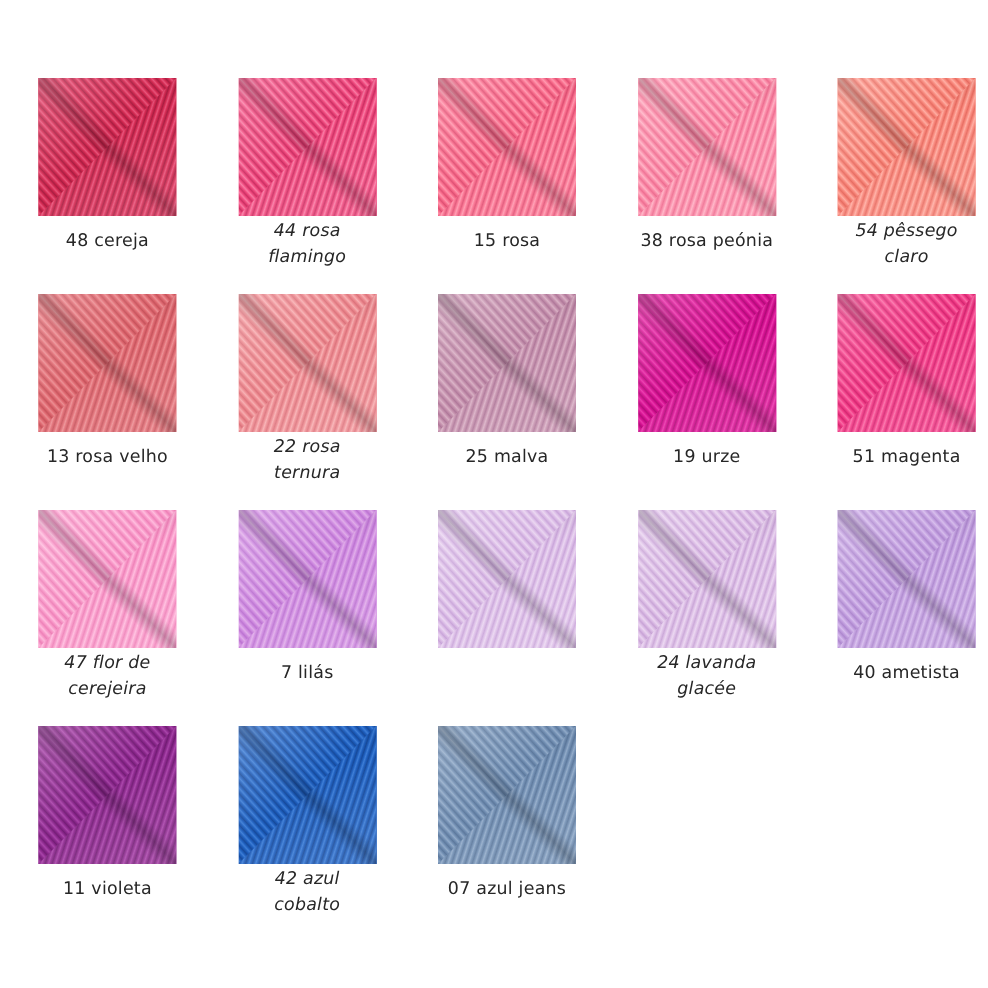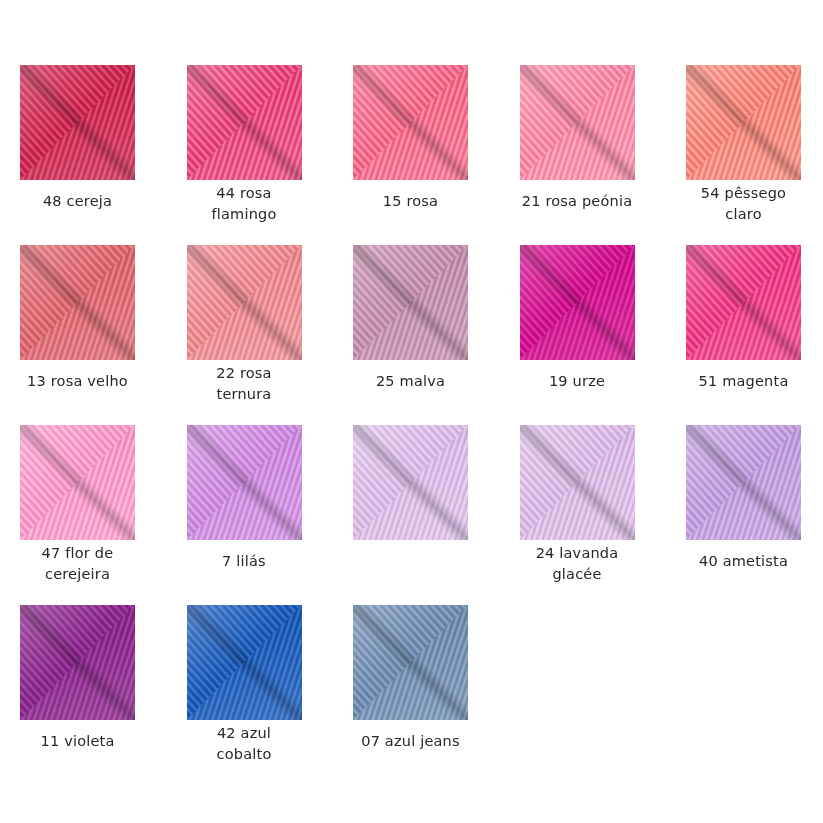--- a/index.html
+++ b/index.html
@@ -10,21 +10,21 @@
   body {
     width: 823px;
     height: 823px;
     font-family: "DejaVu Sans", sans-serif;
     color: #2b2b2b;
     overflow: hidden;
   }
 
   #palette-grid {
     position: absolute;
-    left: 20px;
+    left: 32px;
     top: 65px;
     width: 783px;
     display: grid;
     grid-template-columns: repeat(5, 115px);
     column-gap: 51.5px;
     grid-auto-rows: 180px;
   }
 
   .swatch-cell {
     width: 115px;
@@ -71,20 +71,21 @@
     margin-top: 11px;
     text-align: center;
     font-size: 14.5px;
     line-height: 21px;
     letter-spacing: .2px;
     color: #272727;
     white-space: pre-line;
   }
   .swatch-cell.two-line .swatch-label {
     margin-top: 3px;
+    font-style: italic;
   }
 </style>
 </head>
 <body>
 
 <div id="palette-grid">
     <div class="swatch-cell">
       <div class="swatch-image" style="background: rgb(212, 42, 82);">
         <div class="yarn">
           <div class="half upper">
@@ -140,21 +141,21 @@
             <div class="strands" style="background: repeating-linear-gradient(48deg, rgb(239, 110, 145) 0px, rgb(251, 140, 169) 1.6px, rgb(255, 176, 195) 3px, rgb(251, 140, 169) 4.4px, rgb(239, 110, 145) 5.8px);"></div>
             <div class="shade" style="background: linear-gradient(135deg, rgba(255, 255, 255, 0.45), rgba(255, 255, 255, 0) 45%, rgba(0, 0, 0, 0.22)); mix-blend-mode: normal; opacity: 0.55;"></div>
           </div>
           <div class="half lower">
             <div class="strands" style="background: repeating-linear-gradient(-72deg, rgb(239, 110, 145) 0px, rgb(251, 140, 169) 1.5px, rgb(255, 176, 195) 2.8px, rgb(251, 140, 169) 4.1px, rgb(239, 110, 145) 5.4px);"></div>
             <div class="shade" style="background: linear-gradient(160deg, rgba(0, 0, 0, 0.28), rgba(255, 255, 255, 0) 40%, rgba(255, 255, 255, 0.3)); mix-blend-mode: normal; opacity: 0.5;"></div>
           </div>
           <div style="position: absolute; inset: 0px; background: linear-gradient(45deg, rgba(0, 0, 0, 0) 44%, rgba(0, 0, 0, 0.2) 50%, rgba(0, 0, 0, 0) 56%);"></div>
         </div>
       </div>
-      <div class="swatch-label">21 rosa peónia</div>
+      <div class="swatch-label">38 rosa peónia</div>
     </div>
     <div class="swatch-cell two-line">
       <div class="swatch-image" style="background: rgb(249, 138, 126);">
         <div class="yarn">
           <div class="half upper">
             <div class="strands" style="background: repeating-linear-gradient(48deg, rgb(232, 108, 97) 0px, rgb(249, 138, 126) 1.6px, rgb(255, 173, 162) 3px, rgb(249, 138, 126) 4.4px, rgb(232, 108, 97) 5.8px);"></div>
             <div class="shade" style="background: linear-gradient(135deg, rgba(255, 255, 255, 0.45), rgba(255, 255, 255, 0) 45%, rgba(0, 0, 0, 0.22)); mix-blend-mode: normal; opacity: 0.55;"></div>
           </div>
           <div class="half lower">
             <div class="strands" style="background: repeating-linear-gradient(-72deg, rgb(232, 108, 97) 0px, rgb(249, 138, 126) 1.5px, rgb(255, 173, 162) 2.8px, rgb(249, 138, 126) 4.1px, rgb(232, 108, 97) 5.4px);"></div>

